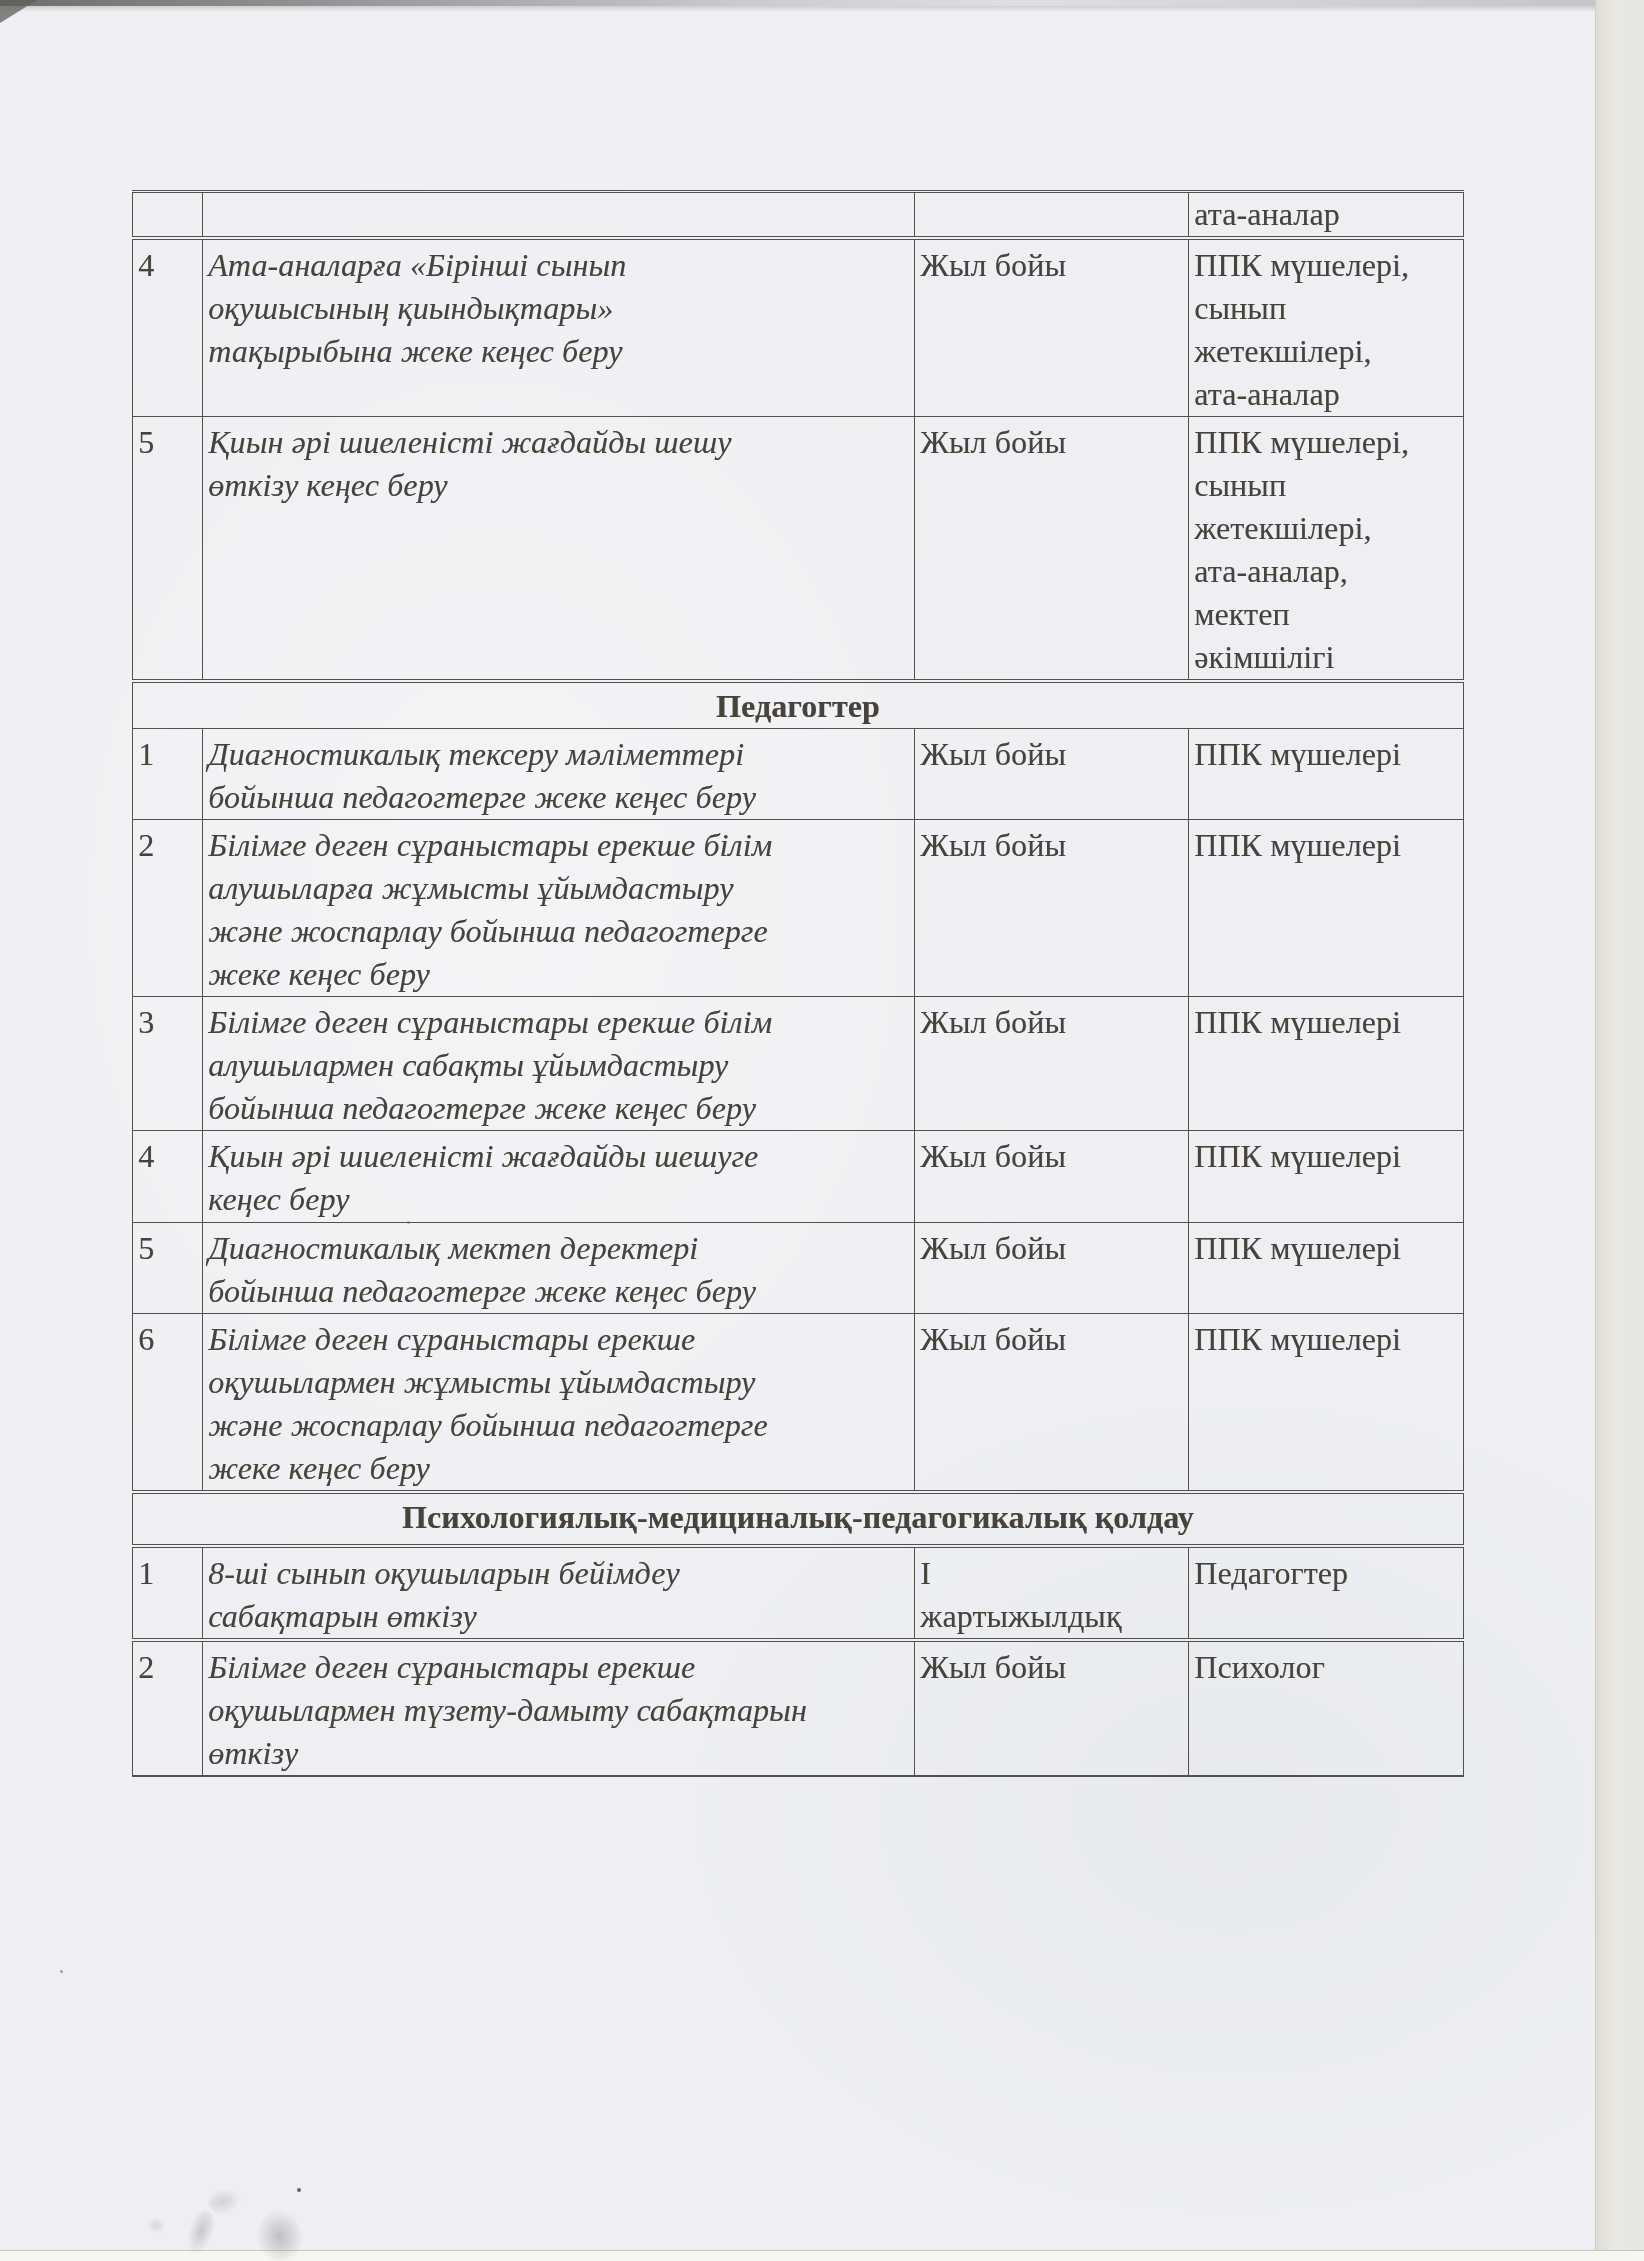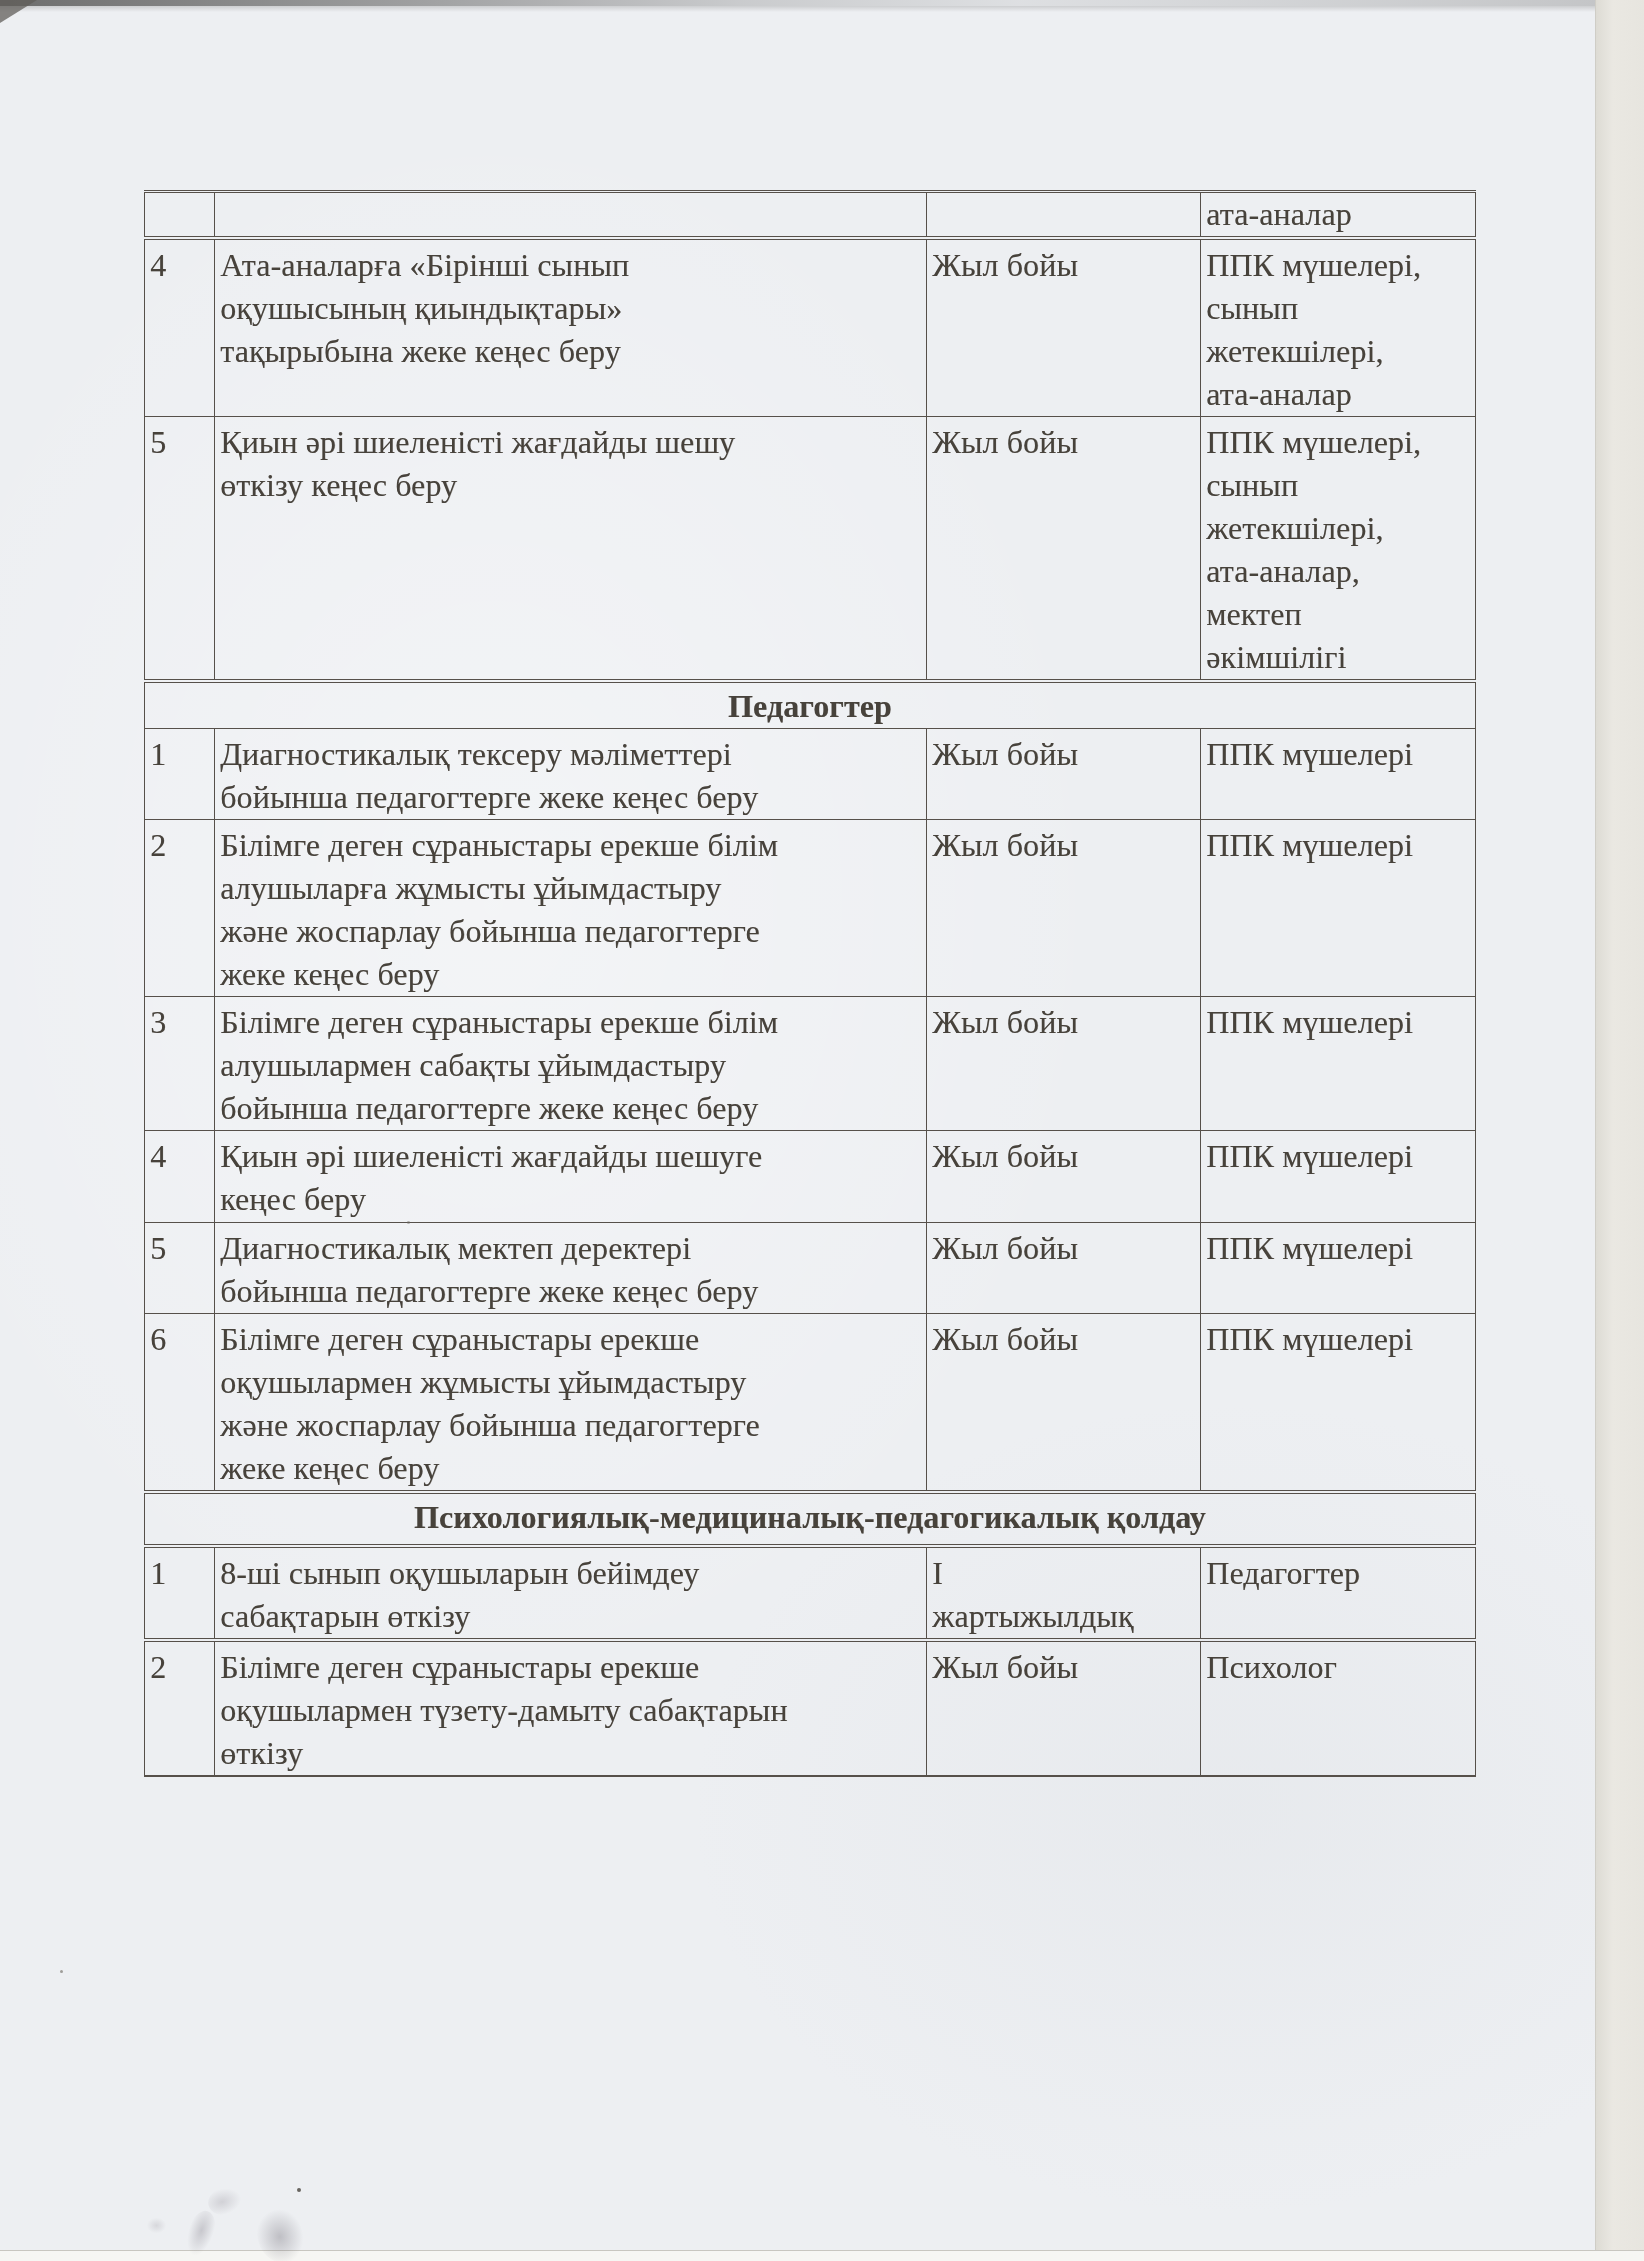--- a/index.html
+++ b/index.html
@@ -43,36 +43,36 @@
     background:radial-gradient(ellipse at 50% 40%, rgba(105,100,112,.75), rgba(105,100,112,0) 62%);}
   .smudge.c{left:257px;top:2204px;width:50px;height:59px;opacity:.42;transform:rotate(-8deg);
     background:radial-gradient(ellipse at 45% 55%, rgba(100,96,106,.8), rgba(100,96,106,0) 60%);}
   .smudge.d{left:146px;top:2217px;width:20.6px;height:17px;opacity:.25;
     background:radial-gradient(ellipse, rgba(110,104,115,.7), rgba(110,104,115,0) 65%);}
   .speck1{position:absolute;left:297px;top:2188px;width:3.9px;height:3.9px;border-radius:50%;background:#514c46;opacity:.85;}
   .speck2{position:absolute;left:60px;top:1970px;width:3.2px;height:3.2px;border-radius:50%;background:#6a655f;opacity:.6;}
   .speck3{position:absolute;left:407px;top:1221px;width:2.6px;height:2.6px;border-radius:50%;background:#6d6862;opacity:.45;}
   
   table.plan{
-    position:absolute;left:144px;top:190px;width:1331px;
+    position:absolute;left:132px;top:190px;width:1331px;
     border-collapse:collapse;table-layout:fixed;
     border-top:3.9px double #56504a;
     border-bottom:2.6px solid #56504a;
     border-radius:6px;
   }
   table.plan td{
     border:1.3px solid #56504a;
     vertical-align:top;
     padding:3.9px 5.2px 0 5.2px;
     font-size:32px;line-height:43px;letter-spacing:0.1px;
     white-space:pre-line;
     text-shadow:0.3px 0.3px 0.6px rgba(71,66,59,.38);
   }
   td.c-num{padding-left:20.6px;}
-  td.c-act{padding-left:18px;padding-right:9px;}
+  td.c-act{padding-left:18px;padding-right:9px;font-style:italic;}
   td.c-tim{padding-left:13px;}
   td.c-res{padding-left:13px;}
   tr.dbl > td{border-bottom:4.5px double #56504a;}
   tr.cont > td{padding-top:0;}
   tr.section > td{
     text-align:center;font-weight:bold;padding-top:2.6px;
     white-space:normal;
   }
 </style>
 </head>

